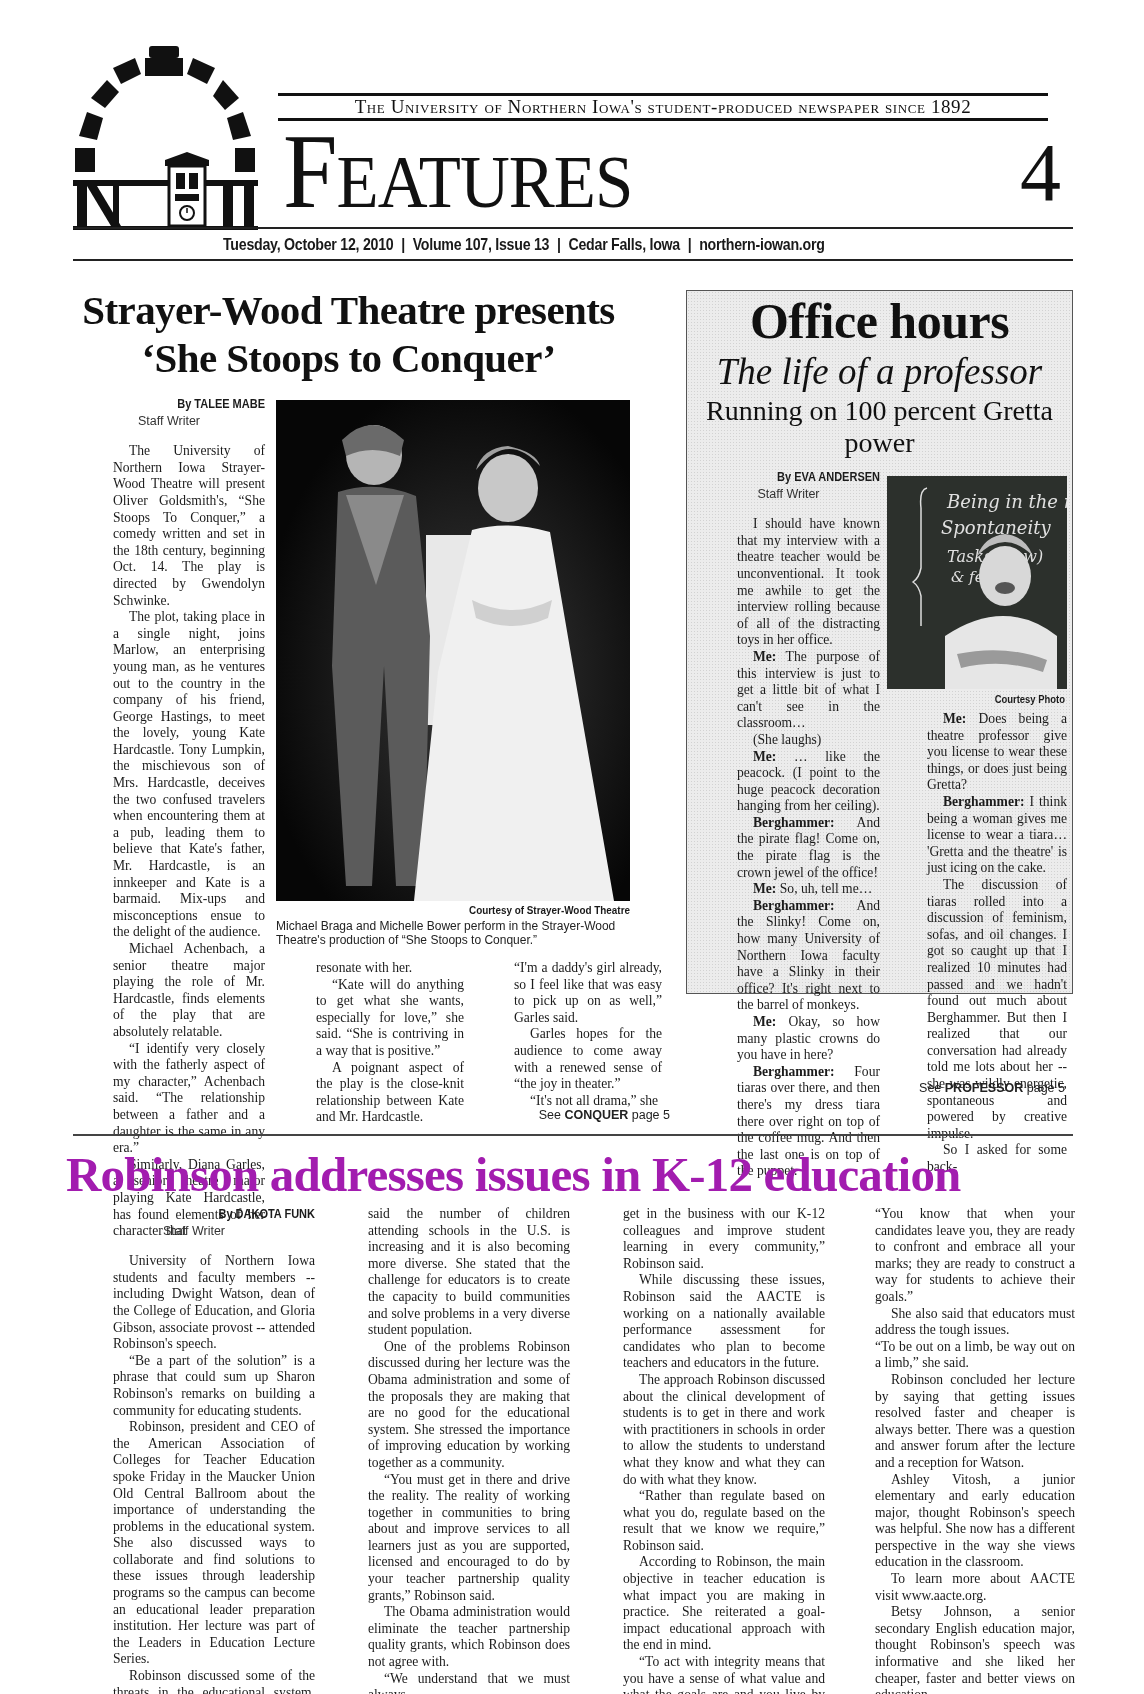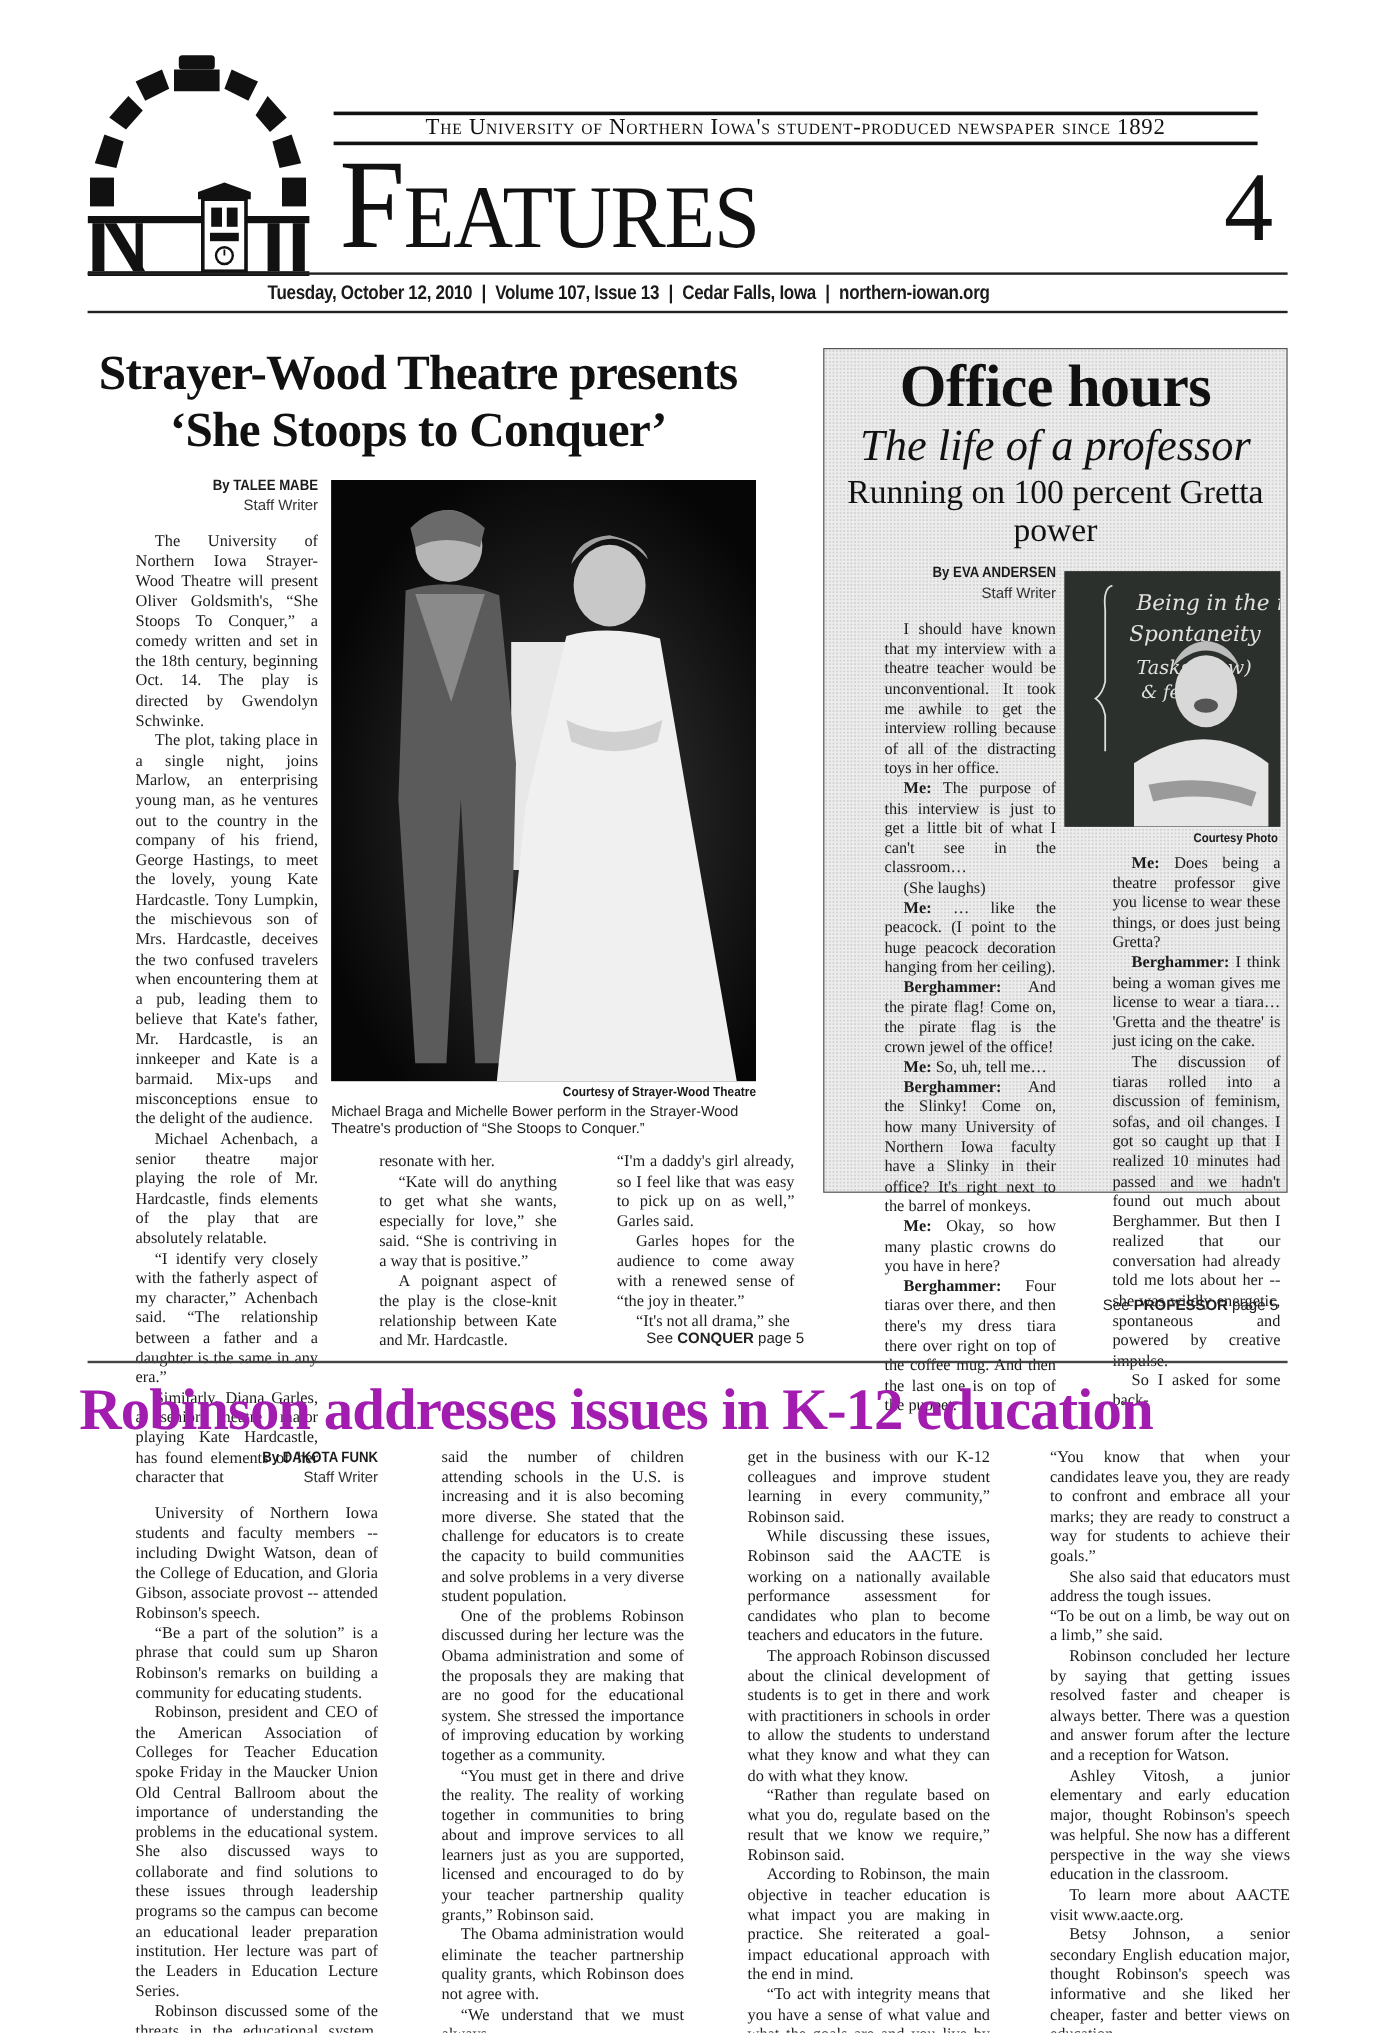--- a/index.html
+++ b/index.html
@@ -17,21 +17,21 @@
   .dateline-bar { position: absolute; left: 73px; top: 227px; width: 1000px; height: 34px;
     border-top: 2px solid #222; border-bottom: 2px solid #222; display: flex; align-items: center; }
   .dateline { margin-left: 150px; font-family: "Liberation Sans", sans-serif; font-weight: bold; font-size: 16.5px; letter-spacing: -0.3px; transform: scaleX(0.86); transform-origin: left center; white-space: nowrap; }
   .dateline .sep { display: inline-block; margin: 0 9px; }
 
   
   .col { position: absolute; font-size: 13.6px; line-height: 16.6px; text-align: justify; color: #1b1b1b; }
   .col p { text-indent: 16px; margin-left: 40px; }
   .col p.noindent { text-indent: 0; }
   .byline-name { font-family: "Liberation Sans", sans-serif; font-weight: bold; font-size: 12.5px; text-align: right; transform: scaleX(0.88); transform-origin: right center; }
-  .byline-role { font-family: "Liberation Sans", sans-serif; font-size: 12.5px; text-align: right; color: #333; margin-bottom: 14px; }
+  .byline-role { font-family: "Liberation Sans", sans-serif; font-size: 12.5px; text-align: center; color: #333; margin-bottom: 14px; }
   .see-more { font-family: "Liberation Sans", sans-serif; font-size: 12.5px; text-align: right; color: #222; }
   .see-more b { font-weight: bold; }
   .spk { font-weight: bold; }
 
   
   .s1-headline { position: absolute; left: 66px; top: 286px; width: 565px; text-align: center;
     font-family: "Liberation Serif", serif; font-weight: bold; font-size: 41px; line-height: 48px; letter-spacing: -0.6px; color: #111; }
   .s1-photo { position: absolute; left: 276px; top: 400px; width: 354px; height: 501px; background: #0a0a0a; overflow: hidden; }
   .s1-credit { position: absolute; left: 276px; top: 904px; width: 354px; text-align: right;
     font-family: "Liberation Sans", sans-serif; font-weight: bold; font-size: 11px; transform: scaleX(0.9); transform-origin: right center; }

